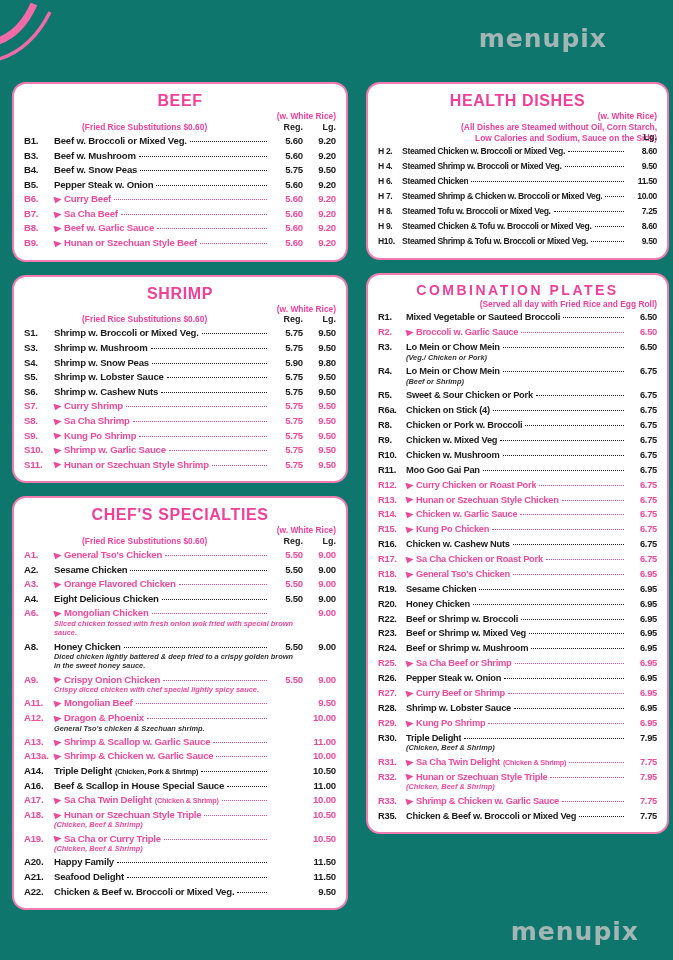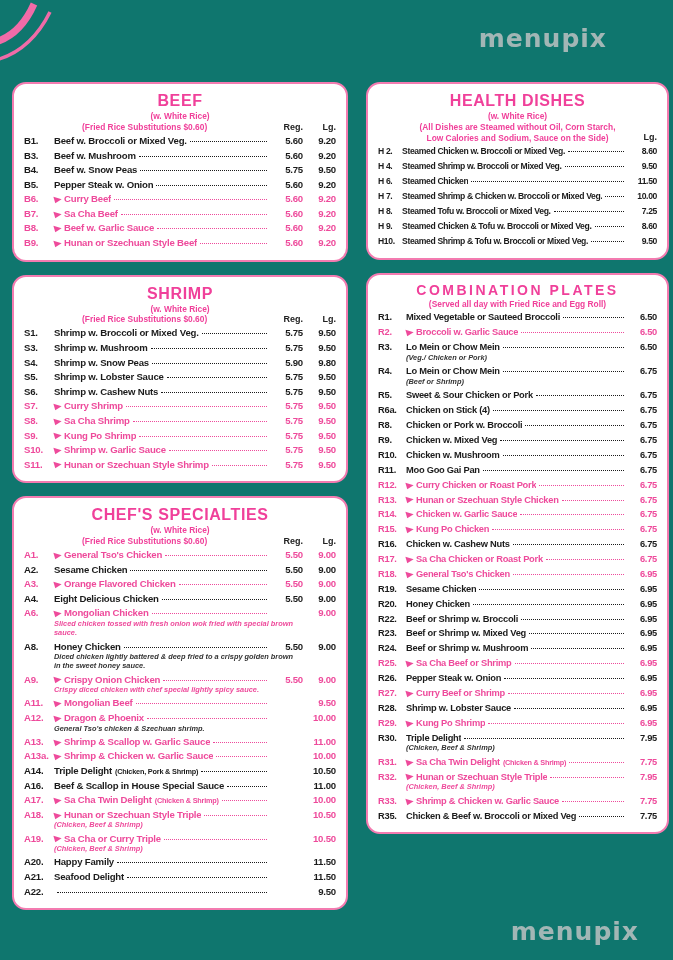--- a/index.html
+++ b/index.html
@@ -9,21 +9,21 @@
   .wm{position:absolute;color:#c7c7c7;opacity:.8;font-size:25px;letter-spacing:1px;font-weight:bold;z-index:9;font-family:"DejaVu Sans",sans-serif}
   .wm-top{top:24px;right:66px}
   .wm-bottom{bottom:14px;right:34px}
   .corner{position:absolute;top:0;left:0;z-index:1}
   .cols{position:absolute;top:82px;left:12px;right:4px;display:flex;gap:18px;z-index:2}
   .col-left{width:336px;flex:none}
   .col-right{flex:1;min-width:0}
   .box{border:2.5px solid #f37bb0;border-radius:14px;padding:7px 10px 9px;margin-bottom:13px;background:#fff}
   .sec-title{text-align:center;color:#f0409a;font-weight:bold;font-size:16px;letter-spacing:.6px;line-height:1.25}
   .sec-title.big{font-size:14px;letter-spacing:2.5px}
-  .sec-sub{text-align:center;color:#f0409a;font-size:8.4px;font-weight:bold;line-height:1.3}
+  .sec-sub{text-align:right;color:#f0409a;font-size:8.4px;font-weight:bold;line-height:1.3}
   .col-row{display:flex;align-items:baseline;color:#222;font-size:9px;font-weight:bold;margin-bottom:2px}
   .col-row.overlap{margin-top:-12px}
   .col-row .inline{flex:1;padding-left:58px;color:#f0409a;font-size:8.4px}
   .col-row .flexsp{flex:1}
   .pcol{width:33px;text-align:right;flex:none}
   .item{display:flex;align-items:baseline;font-size:9.6px;font-weight:bold;color:#1b1b1b;line-height:1.52;letter-spacing:-.2px}
   .item.pink{color:#ee4a9b}
   .code{width:30px;flex:none}
   .spicy{flex:none;margin:0 2px 0 -1px;align-self:center;display:inline-flex}
   .name{white-space:nowrap;overflow:hidden;min-width:0;flex-shrink:1}
@@ -437,20 +437,21 @@
           </div>
           <div class="item">
             <span class="code">A21.</span>
             <span class="name">Seafood Delight</span>
             <span class="dots"></span>
             <span class="price"></span>
             <span class="price">11.50</span>
           </div>
           <div class="item">
             <span class="code">A22.</span>
+            <span class="name">Chicken &amp; Beef w. Broccoli or Mixed Veg.</span>
             <span class="dots"></span>
             <span class="price"></span>
             <span class="price">9.50</span>
           </div>
         </section>
     </div>
     <div class="col-right">
       <section class="box small">
           <div class="sec-title">HEALTH DISHES</div>
           <div class="sec-sub">(w. White Rice)</div>

